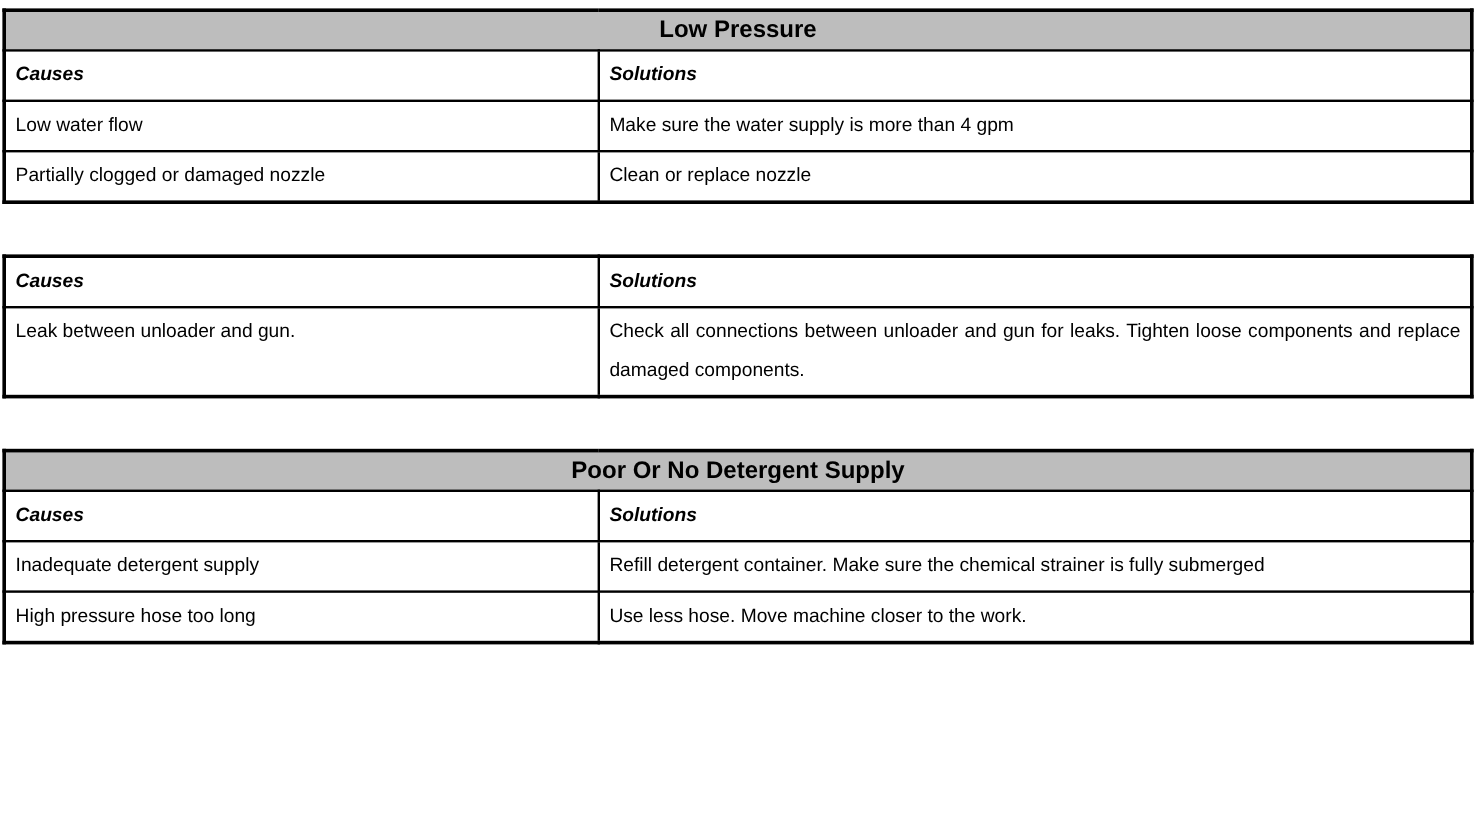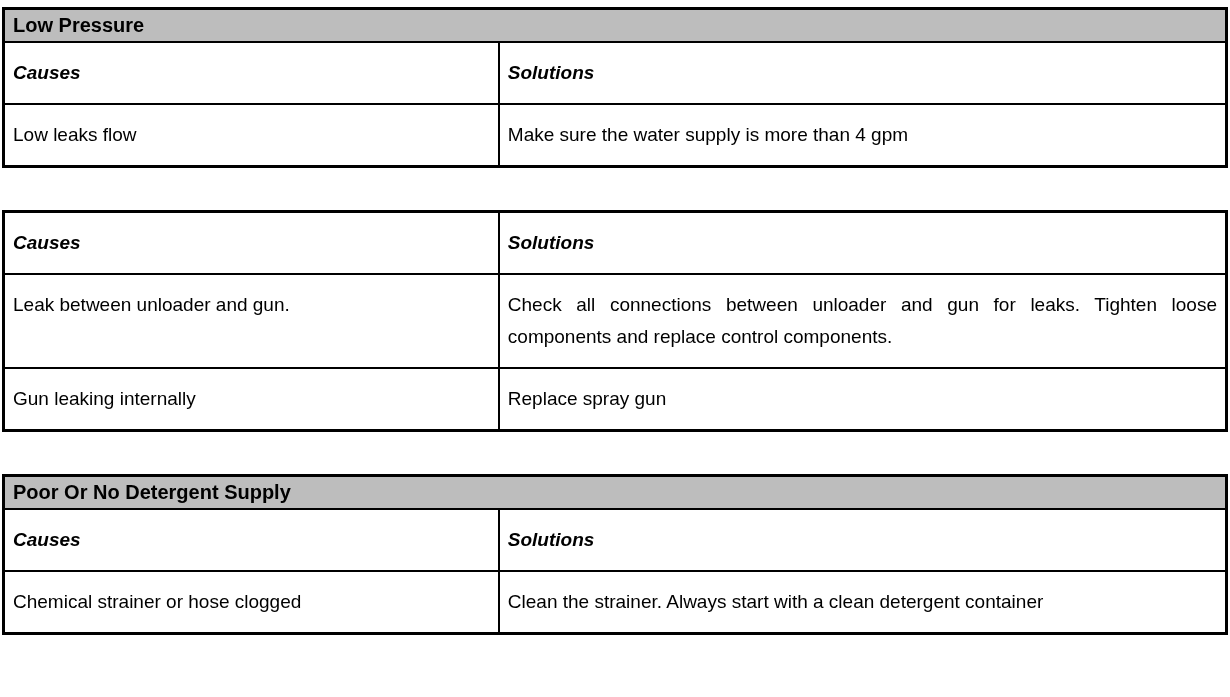--- a/index.html
+++ b/index.html
@@ -16,29 +16,29 @@
   table.ts {
     width: 100%;
     border-collapse: collapse;
     table-layout: fixed;
     border: 3px solid var(--border, #000);
     margin-bottom: 42px;
   }
   table.ts:last-of-type { margin-bottom: 0; }
   .ts th, .ts td {
     border: 2px solid var(--border, #000);
-    padding: 14px 8px;
-    font-size: 19px;
+    padding: 4px 8px;
+    font-size: 16px;
     line-height: 32px;
     vertical-align: top;
     overflow: hidden;
   }
   .ts .title-cell {
     background: var(--title-bg, #bdbdbd);
-    text-align: left;
+    text-align: center;
     font-weight: bold;
     font-size: 20px;
     line-height: 27px;
     padding: 2px 8px;
   }
   .ts .head-cell {
     font-weight: bold;
     font-style: italic;
     text-align: left;
   }
@@ -57,60 +57,64 @@
       </colgroup>
     <tbody>
         <tr class="title-row">
       <th class="title-cell" colspan="2">Low Pressure</th>
     </tr>
     <tr class="header-row">
       <td class="head-cell">Causes</td>
       <td class="head-cell">Solutions</td>
     </tr>
     <tr>
-      <td class="cause-cell">Low leaks flow</td>
+      <td class="cause-cell">Low water flow</td>
       <td class="solution-cell">Make sure the water supply is more than 4 gpm</td>
+    </tr>
+    <tr>
+      <td class="cause-cell">Partially clogged or damaged nozzle</td>
+      <td class="solution-cell">Clean or replace nozzle</td>
     </tr>
   </tbody>
     </table>
 
   <table class="ts">
     <colgroup>
         <col class="col-cause">
         <col class="col-solution">
       </colgroup>
     <tbody>
     <tr class="header-row">
       <td class="head-cell">Causes</td>
       <td class="head-cell">Solutions</td>
     </tr>
     <tr>
       <td class="cause-cell">Leak between unloader and gun.</td>
-      <td class="solution-cell">Check all connections between unloader and gun for leaks.  Tighten loose components and replace control components.</td>
-    </tr>
-    <tr>
-      <td class="cause-cell">Gun leaking internally</td>
-      <td class="solution-cell">Replace spray gun</td>
+      <td class="solution-cell">Check all connections between unloader and gun for leaks.  Tighten loose components and replace damaged components.</td>
     </tr>
   </tbody>
     </table>
 
   <table class="ts">
     <colgroup>
         <col class="col-cause">
         <col class="col-solution">
       </colgroup>
     <tbody>
         <tr class="title-row">
       <th class="title-cell" colspan="2">Poor Or No Detergent Supply</th>
     </tr>
     <tr class="header-row">
       <td class="head-cell">Causes</td>
       <td class="head-cell">Solutions</td>
     </tr>
     <tr>
-      <td class="cause-cell">Chemical strainer or hose clogged</td>
-      <td class="solution-cell">Clean the strainer. Always start with a clean detergent container</td>
+      <td class="cause-cell">Inadequate detergent supply</td>
+      <td class="solution-cell">Refill detergent container. Make sure the chemical strainer is fully submerged</td>
+    </tr>
+    <tr>
+      <td class="cause-cell">High pressure hose too long</td>
+      <td class="solution-cell">Use less hose.  Move machine closer to the work.</td>
     </tr>
   </tbody>
     </table>
 
 </main>
 
 </body></html>

